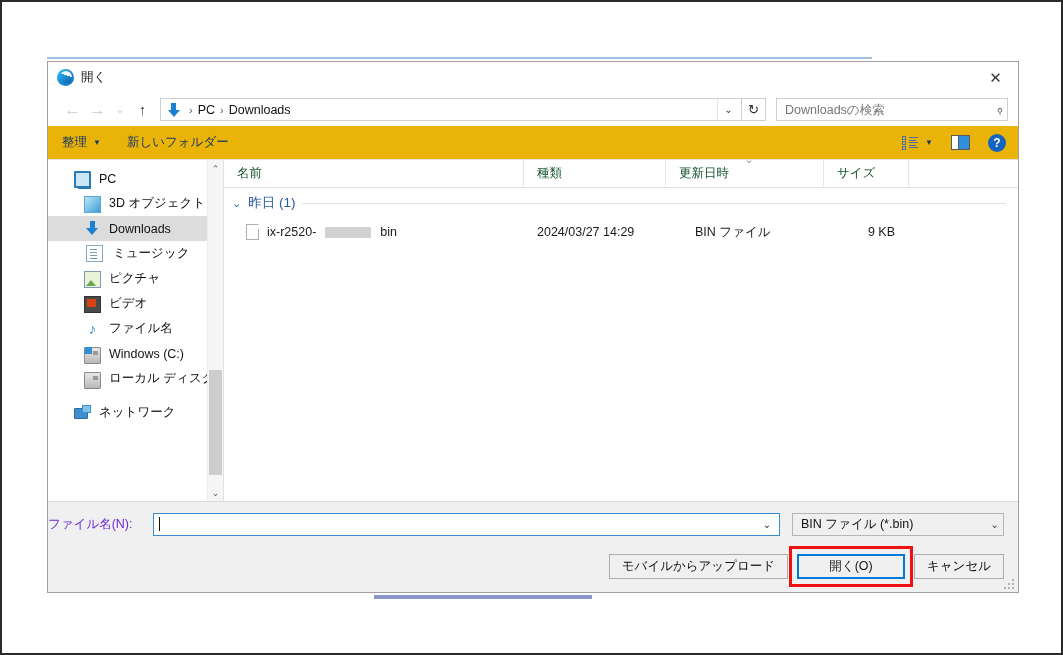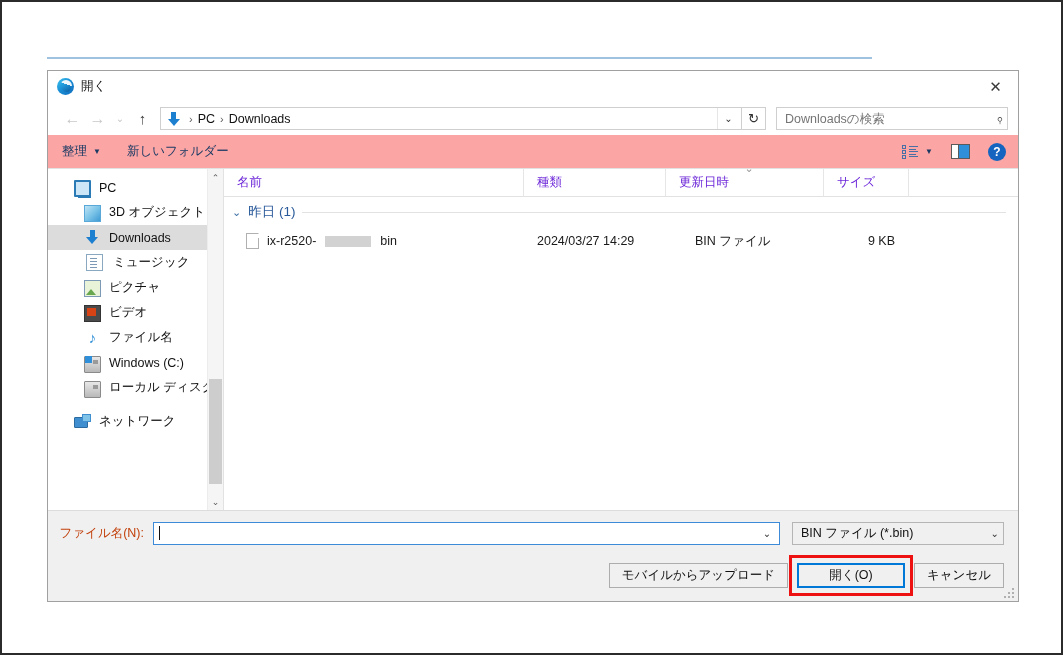--- a/index.html
+++ b/index.html
@@ -23,21 +23,21 @@
     background: #9fc2e0;
   }
   .bg-line-bottom {
     position: absolute; left: 372px; top: 593px; width: 218px; height: 4px;
     background: #8c96c8;
   }
 
   
   .dialog {
     position: absolute;
-    left: 45px; top: 68px;
+    left: 45px; top: 59px;
     width: 972px; height: 532px;
     background: #f0f0f0;
     border: 1px solid #a0a0a0;
     box-shadow: 0 0 0 0 rgba(0,0,0,0);
     display: flex; flex-direction: column;
   }
   .titlebar {
     height: 31px; background: #ffffff;
     display: flex; align-items: center;
     padding-left: 9px;
@@ -112,21 +112,21 @@
     display: flex; align-items: center; padding: 0 4px 0 8px; flex: none;
   }
   .searchbox input {
     border: none; outline: none; flex: 1; font-size: 12.5px; color: #6d6d6d;
     font-family: inherit; background: transparent; padding: 0;
   }
   .search-ico { color: #333; font-size: 13px; transform: rotate(-45deg); }
 
   
   .cmdbar {
-    height: 34px; background: #fca5a5;
+    height: 34px; background: #eab308;
     display: flex; align-items: center; padding: 0 12px 0 14px;
     border-bottom: 1px solid #e2e2e2; flex: none;
   }
   .cmd-item { font-size: 12.5px; color: #1a3a63; margin-right: 26px; display: flex; align-items: center; gap: 6px; }
   .cmd-caret { font-size: 8px; color: #1a3a63; }
   .cmd-right { margin-left: auto; display: flex; align-items: center; gap: 18px; }
   .view-ico { width: 17px; height: 14px; position: relative; }
   .view-ico i {
     position: absolute; left: 0; width: 4px; height: 4px; border: 1px solid #4a6fa5; display: block;
   }
@@ -194,21 +194,21 @@
   }
   .sb-btn { height: 17px; display:flex;align-items:center;justify-content:center;
     font-size: 9px; color: #5a5a5a; }
   .sb-btn.bot { position:absolute; bottom:0; left:0; right:0; }
   .sb-thumb { position: absolute; left: 1px; right: 1px; top: 210px; height: 105px; background: #cdcdcd; }
 
   
   .filelist { flex: 1; background: #fff; display: flex; flex-direction: column; min-width: 0; position: relative; }
   .col-head { height: 28px; display: flex; align-items: stretch; border-bottom: 1px solid #e2e2e2; flex: none; }
   .col {
-    display: flex; align-items: center; font-size: 12.5px; color: #6d28d9;
+    display: flex; align-items: center; font-size: 12.5px; color: #14532d;
     padding-left: 13px; border-right: 1px solid #e6e6e6; position: relative;
   }
   .col.sorted:before {
     content: "⌄"; position: absolute; left: 50%; top: -7px; font-size: 11px; color: #9a9a9a;
   }
   .col.c-name { width: 300px; }
   .col.c-date { width: 158px; }
   .col.c-type { width: 142px; }
   .col.c-size { width: 85px; }
   .col.c-pad { flex: 1; border-right: none; }
@@ -231,21 +231,21 @@
   .file-ico:after {
     content: ""; position: absolute; right: -1px; top: -1px;
     border-left: 5px solid transparent; border-bottom: 5px solid #fff;
     border-top: 0; border-right: 0;
   }
   .redact { display: inline-block; width: 46px; height: 11px; background: #d2d2d2; vertical-align: -1px; margin: 0 1px; }
 
   
   .bottom { background: #f0f0f0; flex: none; padding: 0 14px 0 0; border-top: 1px solid #dcdcdc; }
   .fn-row { height: 44px; display: flex; align-items: center; }
-  .fn-label { width: 96px; text-align: right; font-size: 12.5px; color: #c2410c; margin-right: 9px; }
+  .fn-label { width: 96px; font-size: 12.5px; color: #6d28d9; margin-right: 9px; }
   .fn-input {
     flex: 1; height: 23px; background: #fff; border: 1px solid #3d8ad9;
     display: flex; align-items: center; padding: 0 2px 0 5px; position: relative;
   }
   .caret { width: 1px; height: 14px; background: #111; }
   .fn-chev { margin-left: auto; width: 20px; display: flex; align-items: center; justify-content: center; font-size: 10px; color: #333; }
   .filter-sel {
     width: 212px; height: 23px; margin-left: 12px; background: #f0f0f0;
     border: 1px solid #b5b5b5; display: flex; align-items: center;
     padding: 0 4px 0 8px; font-size: 12.5px; color: #111; flex: none;

